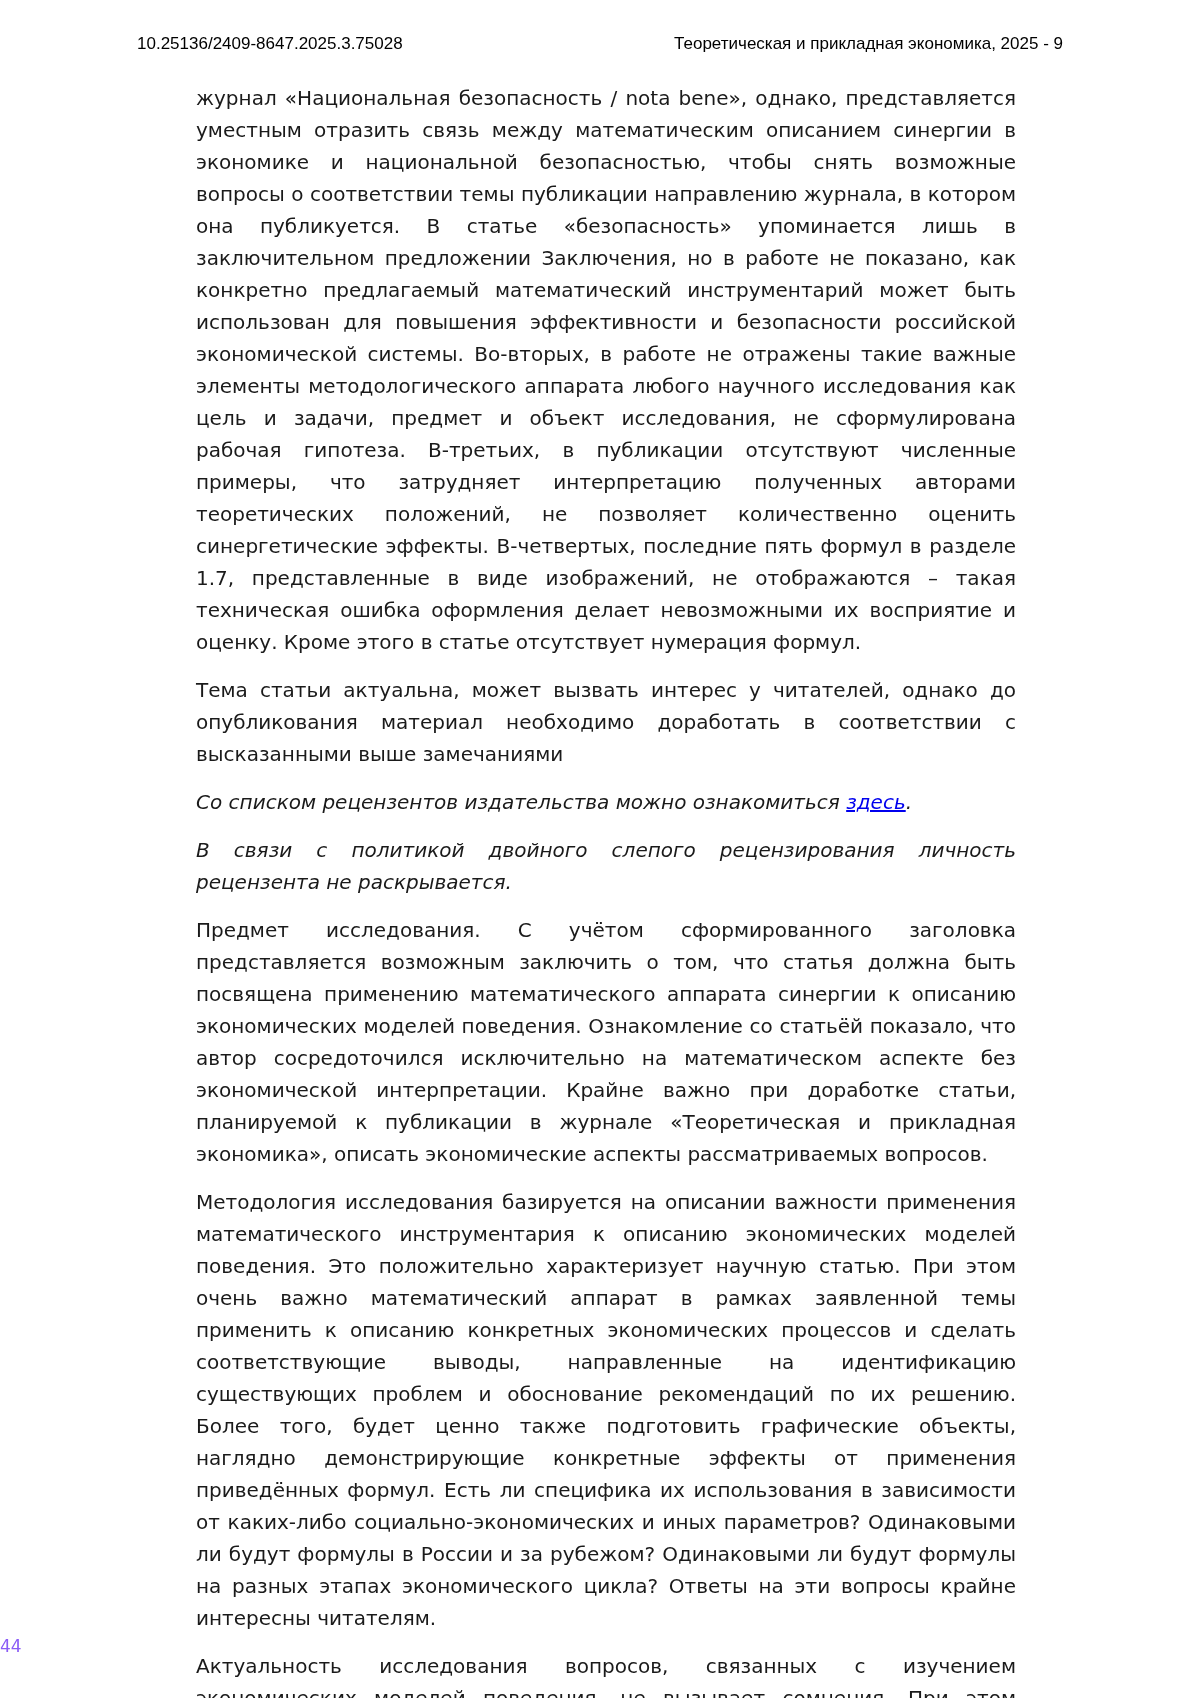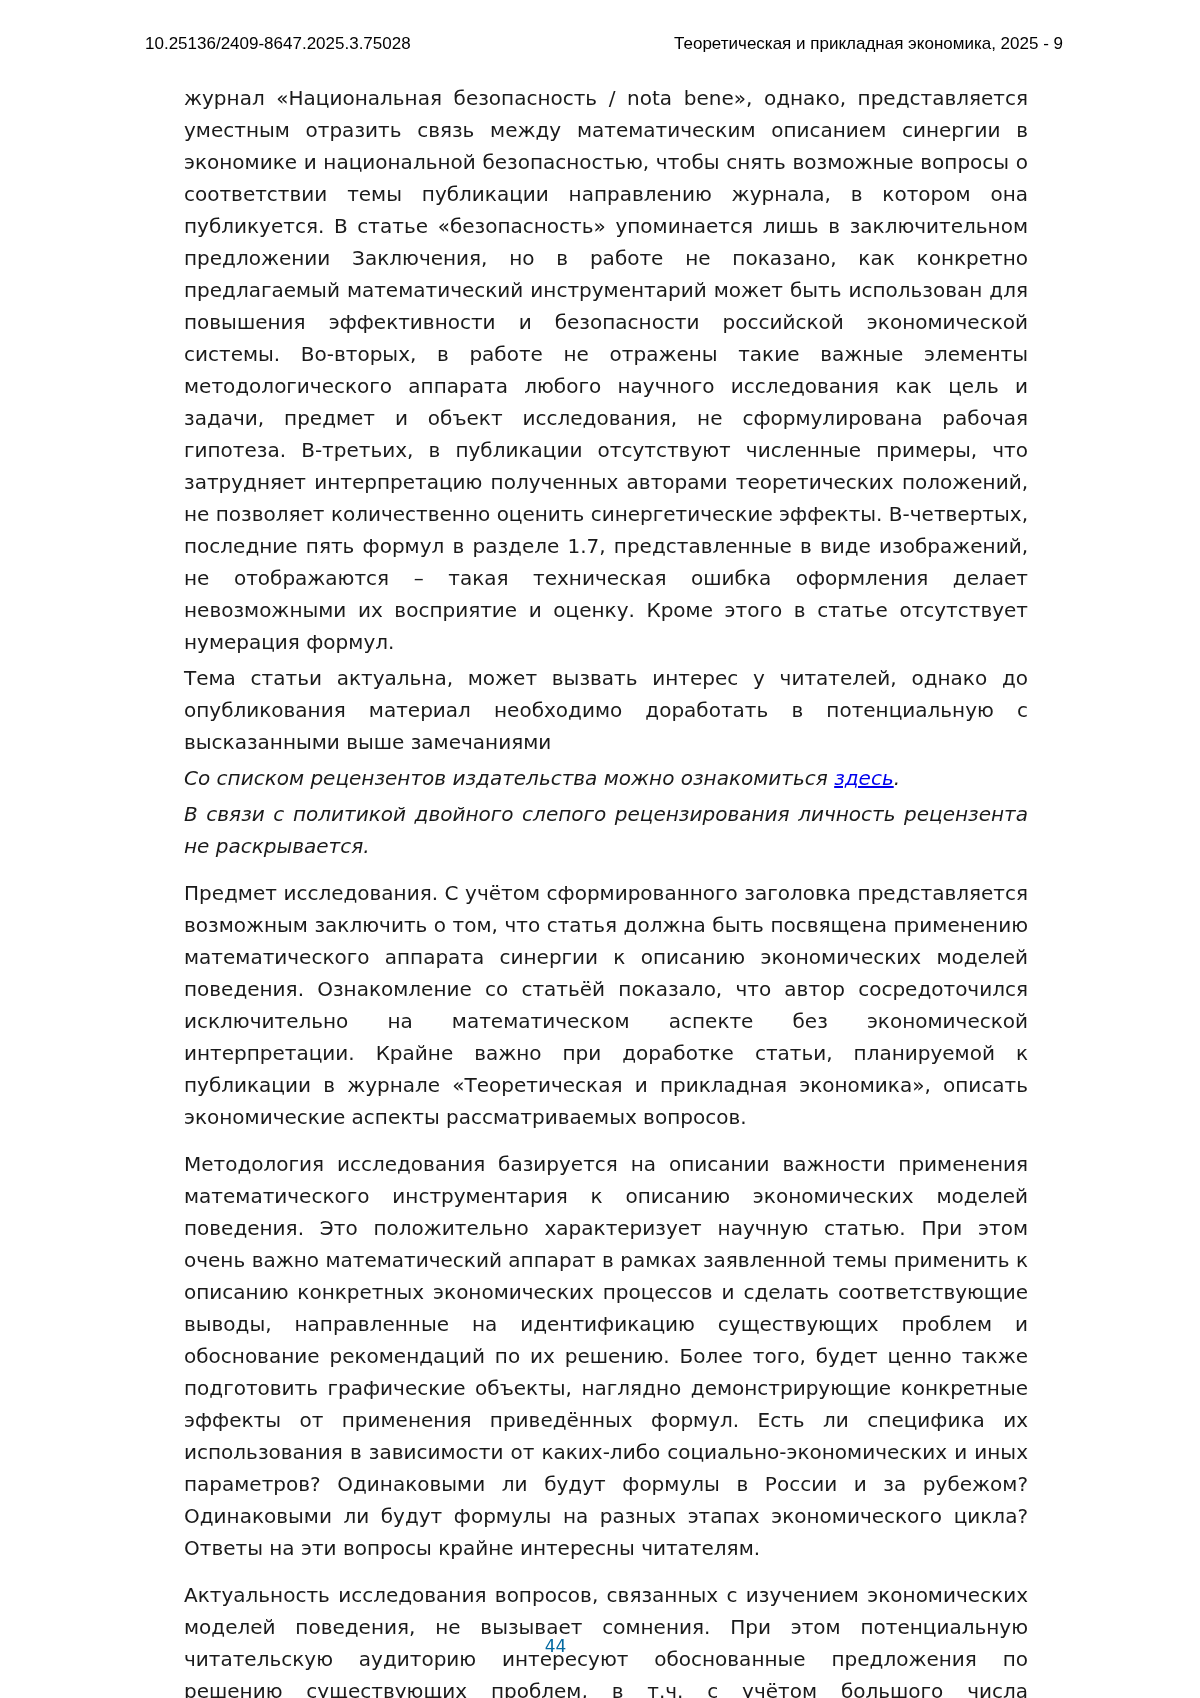--- a/index.html
+++ b/index.html
@@ -17,32 +17,31 @@
   }
   .page-header {
     display: flex;
     justify-content: space-between;
     align-items: baseline;
     padding: 34px 137px 0 137px;
     font-family: "Liberation Sans", sans-serif;
     font-size: 17px;
     color: #000000;
     white-space: nowrap;
-    margin-left: 8px;
   }
   .content {
     width: 852px;
     margin-left: 180px;
     margin-top: 28px;
     font-size: 20px;
     line-height: 32px;
     text-align: justify;
   }
   .content p {
-    margin: 4px;
+    margin: 16px;
   }
   p.para-spaced {
     margin-top: 15px;
   }
   h2.section-heading {
     font-family: "DejaVu Sans", sans-serif;
     font-size: 23px;
     line-height: 30px;
     font-weight: bold;
     color: #000000;
@@ -55,36 +54,36 @@
   a.doc-link {
     color: #0000ee;
     text-decoration: underline;
     cursor: pointer;
   }
   .page-footer {
     position: absolute;
     left: 0;
     top: 1636px;
     width: 1111px;
-    text-align: center;
+    text-align: left;
     font-size: 17px;
-    color: #0369a1;
+    color: #8b5cf6;
   }
 </style>
 </head>
 <body>
 
 <header class="page-header">
   <span>10.25136/2409-8647.2025.3.75028</span>
   <span>Теоретическая и прикладная экономика, 2025 - 9</span>
 </header>
 
 <main class="content">
   <p>журнал «Национальная безопасность / nota bene», однако, представляется уместным отразить связь между математическим описанием синергии в экономике и национальной безопасностью, чтобы снять возможные вопросы о соответствии темы публикации направлению журнала, в котором она публикуется. В статье «безопасность» упоминается лишь в заключительном предложении Заключения, но в работе не показано, как конкретно предлагаемый математический инструментарий может быть использован для повышения эффективности и безопасности российской экономической системы. Во-вторых, в работе не отражены такие важные элементы методологического аппарата любого научного исследования как цель и задачи, предмет и объект исследования, не сформулирована рабочая гипотеза. В-третьих, в публикации отсутствуют численные примеры, что затрудняет интерпретацию полученных авторами теоретических положений, не позволяет количественно оценить синергетические эффекты. В-четвертых, последние пять формул в разделе 1.7, представленные в виде изображений, не отображаются – такая техническая ошибка оформления делает невозможными их восприятие и оценку. Кроме этого в статье отсутствует нумерация формул.</p>
-  <p>Тема статьи актуальна, может вызвать интерес у читателей, однако до опубликования материал необходимо доработать в потенциальную с высказанными выше замечаниями</p>
+  <p>Тема статьи актуальна, может вызвать интерес у читателей, однако до опубликования материал необходимо доработать в соответствии с высказанными выше замечаниями</p>
 
 
   <p class="italic-note"><span>Со списком рецензентов издательства можно ознакомиться </span><a class="doc-link">здесь</a><span>.</span></p>
   <p class="italic-note">В связи с политикой двойного слепого рецензирования личность рецензента не раскрывается.</p>
 
   <p class="para-spaced">Предмет исследования. С учётом сформированного заголовка представляется возможным заключить о том, что статья должна быть посвящена применению математического аппарата синергии к описанию экономических моделей поведения. Ознакомление со статьёй показало, что автор сосредоточился исключительно на математическом аспекте без экономической интерпретации. Крайне важно при доработке статьи, планируемой к публикации в журнале «Теоретическая и прикладная экономика», описать экономические аспекты рассматриваемых вопросов.</p>
   <p class="para-spaced">Методология исследования базируется на описании важности применения математического инструментария к описанию экономических моделей поведения. Это положительно характеризует научную статью. При этом очень важно математический аппарат в рамках заявленной темы применить к описанию конкретных экономических процессов и сделать соответствующие выводы, направленные на идентификацию существующих проблем и обоснование рекомендаций по их решению. Более того, будет ценно также подготовить графические объекты, наглядно демонстрирующие конкретные эффекты от применения приведённых формул. Есть ли специфика их использования в зависимости от каких-либо социально-экономических и иных параметров? Одинаковыми ли будут формулы в России и за рубежом? Одинаковыми ли будут формулы на разных этапах экономического цикла? Ответы на эти вопросы крайне интересны читателям.</p>
   <p class="para-spaced">Актуальность исследования вопросов, связанных с изучением экономических моделей поведения, не вызывает сомнения. При этом потенциальную читательскую аудиторию интересуют обоснованные предложения по решению существующих проблем, в т.ч. с учётом большого числа идентифицируемых рисков.</p>
 
 </main>

